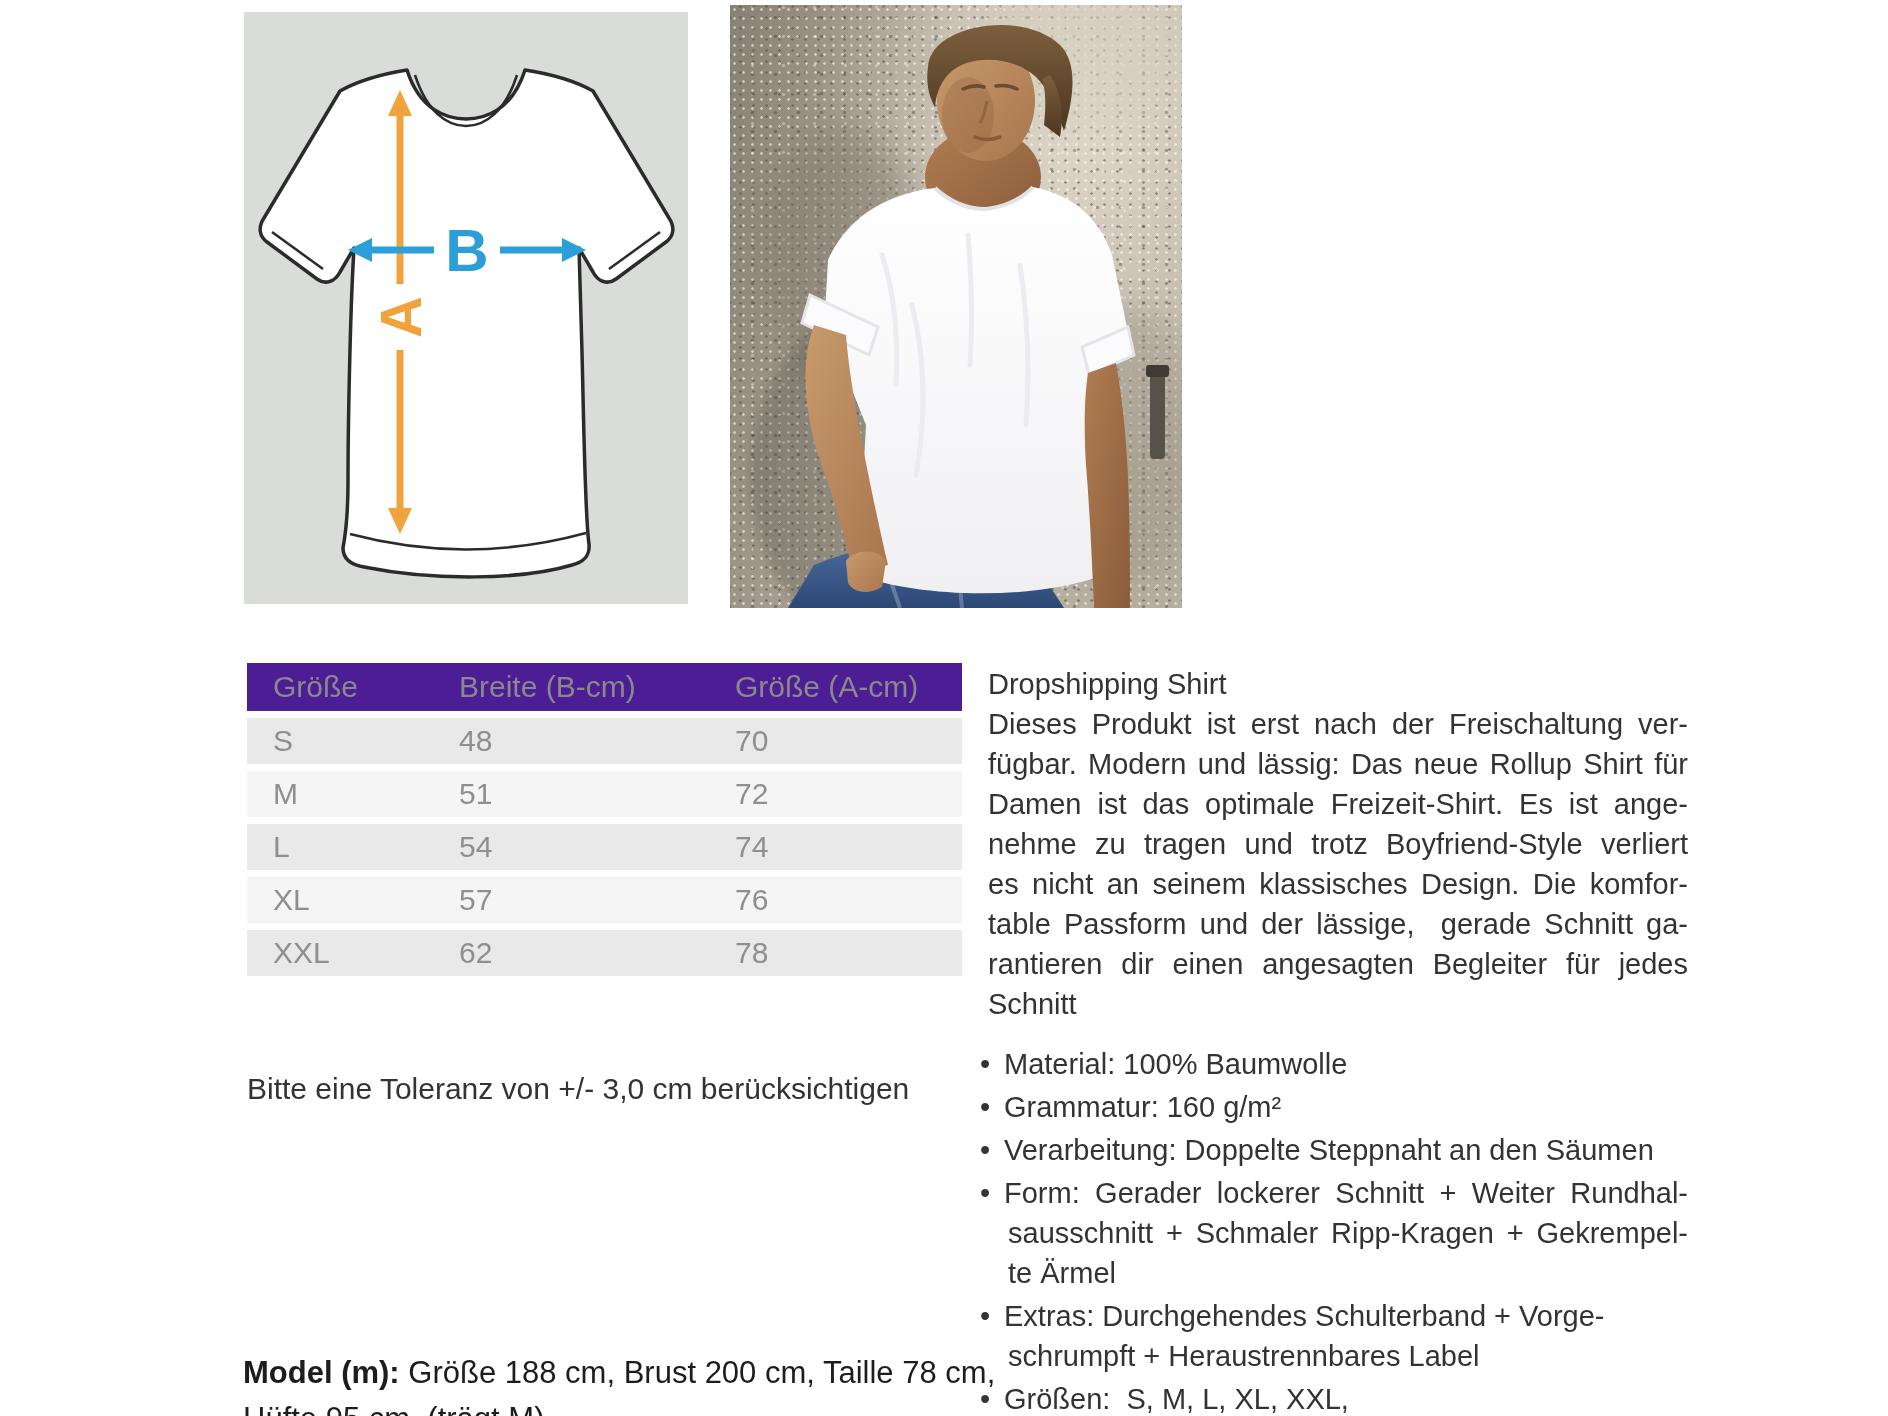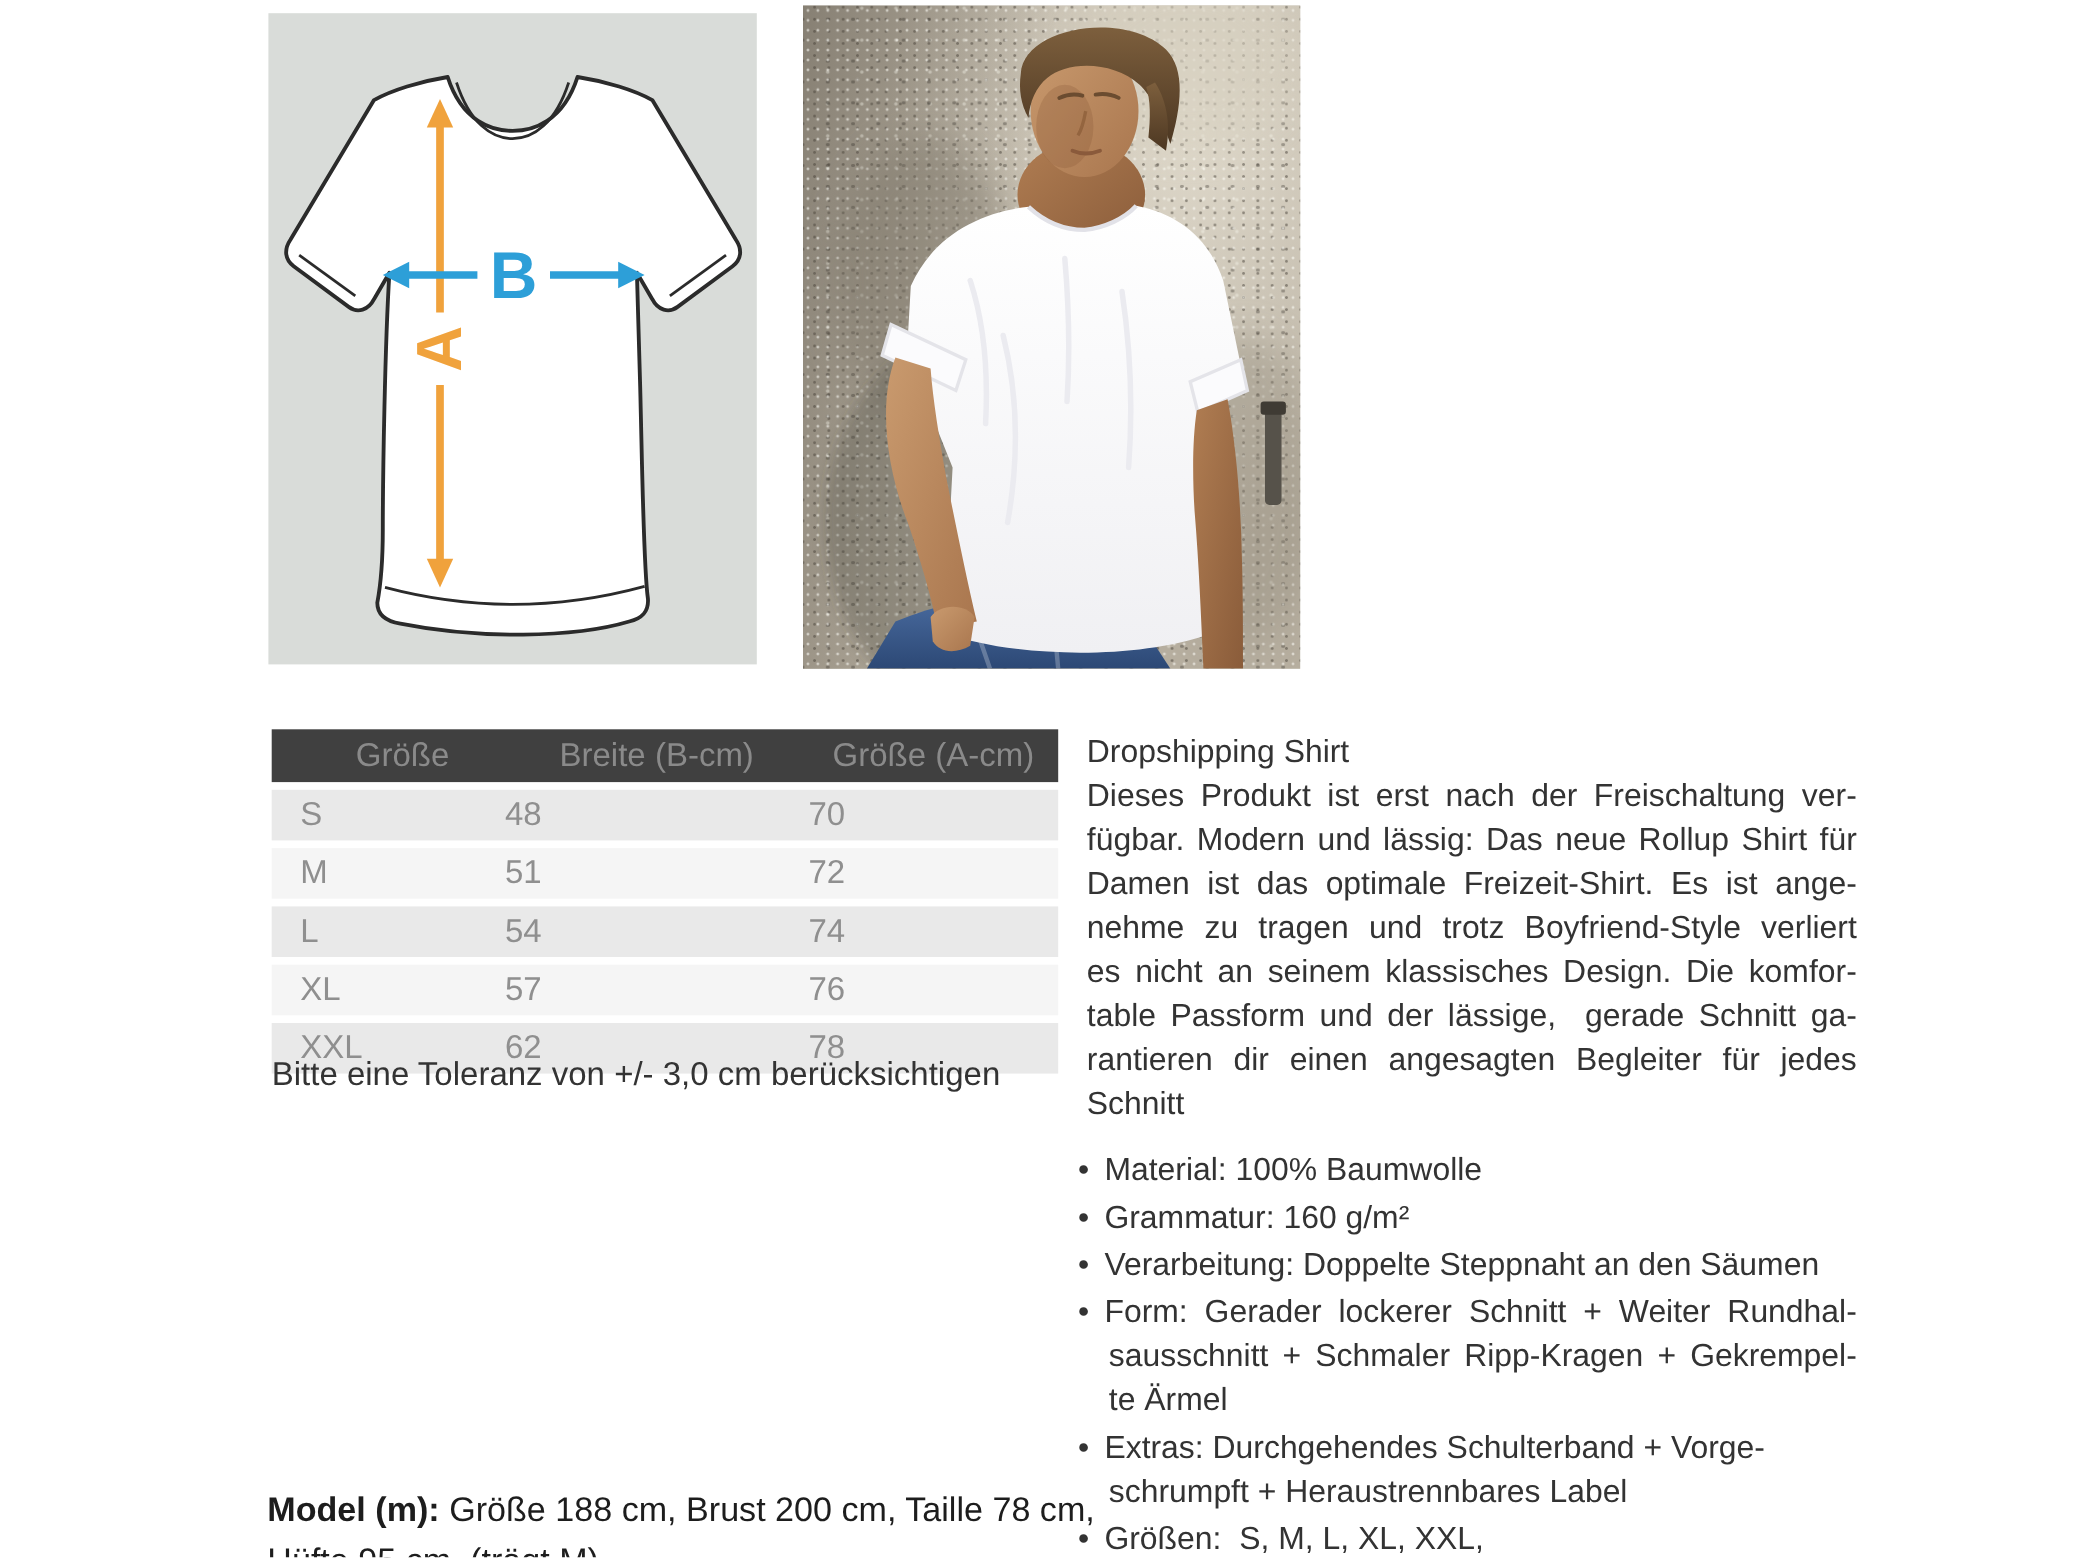--- a/index.html
+++ b/index.html
@@ -21,26 +21,26 @@
       linear-gradient(100deg, rgba(96,90,80,.55), rgba(96,90,80,0) 42%),
       radial-gradient(ellipse at 78% 16%, rgba(230,224,210,.9), rgba(230,224,210,0) 55%);
     background-size:9px 9px,13px 11px,23px 19px,31px 29px,100% 100%,100% 100%;
     background-position:0 0,4px 7px,11px 3px,7px 17px,0 0,0 0;}
   .photo .stain{position:absolute;border-radius:50%;filter:blur(16px);}
   .photo svg{position:absolute;left:0;top:0;}
 
   
   .size-table{position:absolute;left:247px;top:663px;width:715px;font-size:30px;color:#8f8f8f;}
   .trow{display:grid;grid-template-columns:212px 276px auto;align-items:center;height:46px;margin-bottom:7px;}
-  .trow.head{height:48px;background:#404040;color:#8a8a8a;text-align:center;}
+  .trow.head{height:48px;background:#4c1d95;color:#8a8a8a;}
   .trow.odd{background:#e9e9e9;}
   .trow.even{background:#f5f5f5;}
   .trow .c0{padding-left:26px;}
 
-  .tolerance{position:absolute;left:247px;top:960px;font-size:30px;color:#333333;}
+  .tolerance{position:absolute;left:247px;top:1072px;font-size:30px;color:#333333;}
 
   .model{position:absolute;left:243px;top:1350px;font-size:31px;color:#1d1d1d;line-height:46px;white-space:nowrap;}
   .model .b{font-weight:bold;}
 
   
   .rightcol{position:absolute;left:988px;top:664px;width:700px;font-size:29px;color:#333333;line-height:40px;}
   .pline,.r-heading{min-height:40px;}
   .just{text-align:justify;text-align-last:justify;}
   .bullets{margin-top:20px;margin-left:-10px;}
   .bitem{margin-bottom:3px;}

